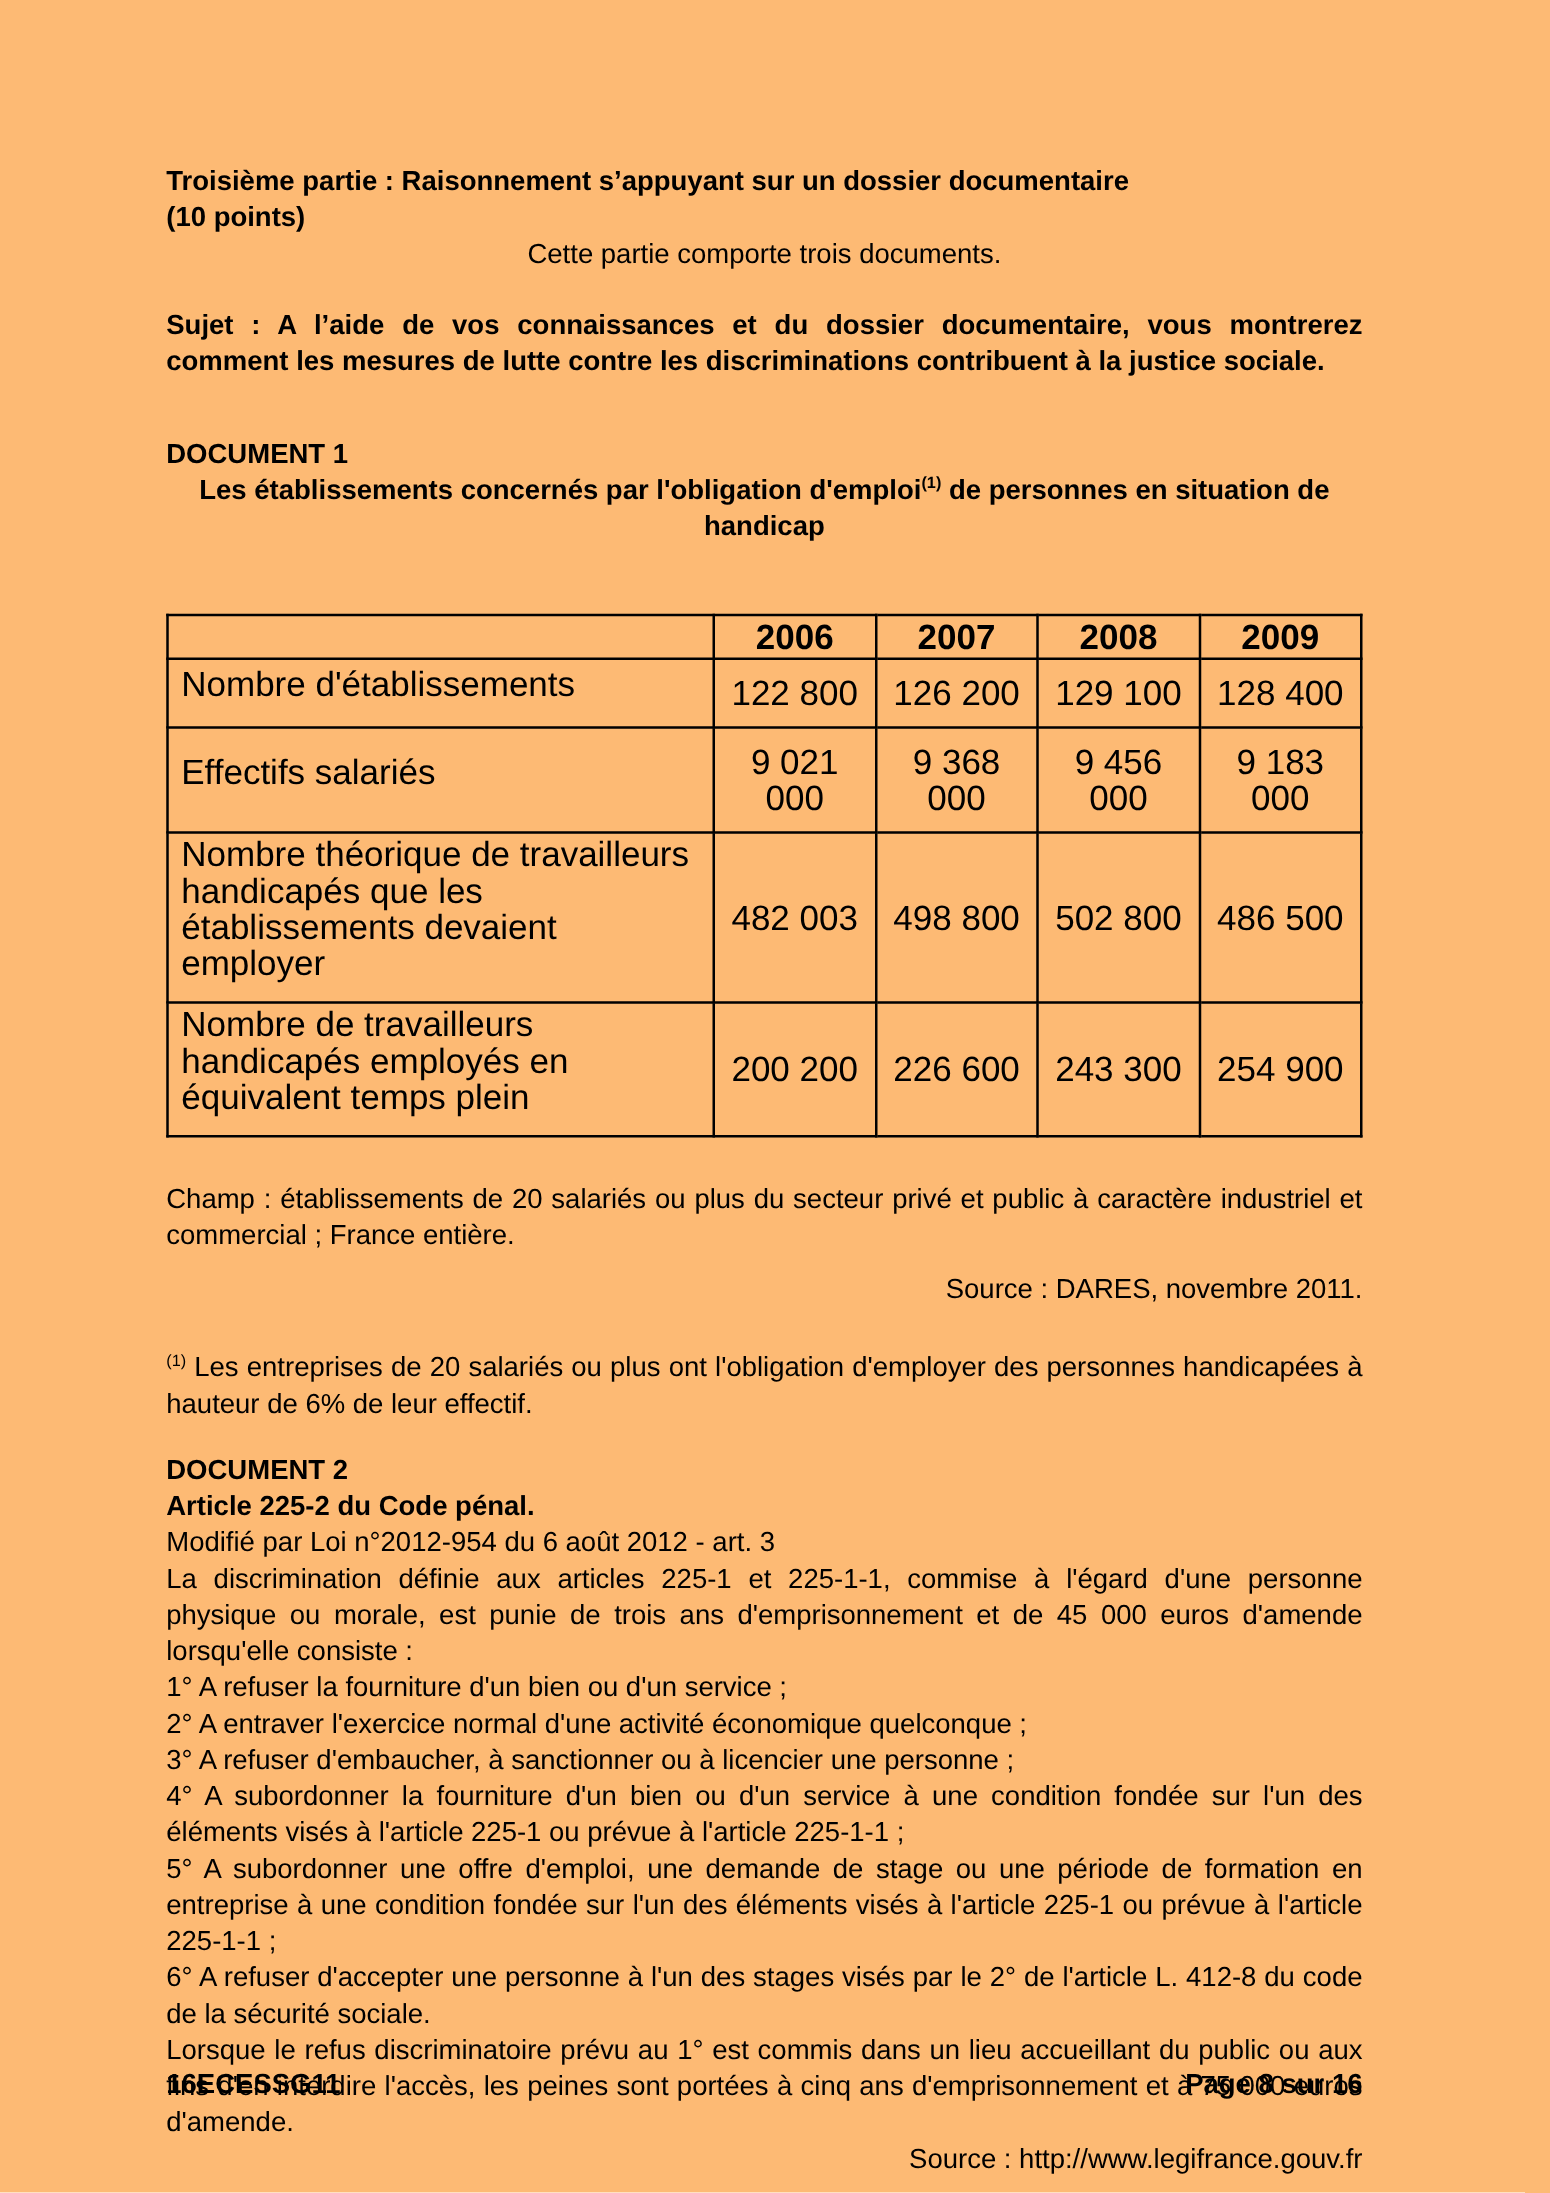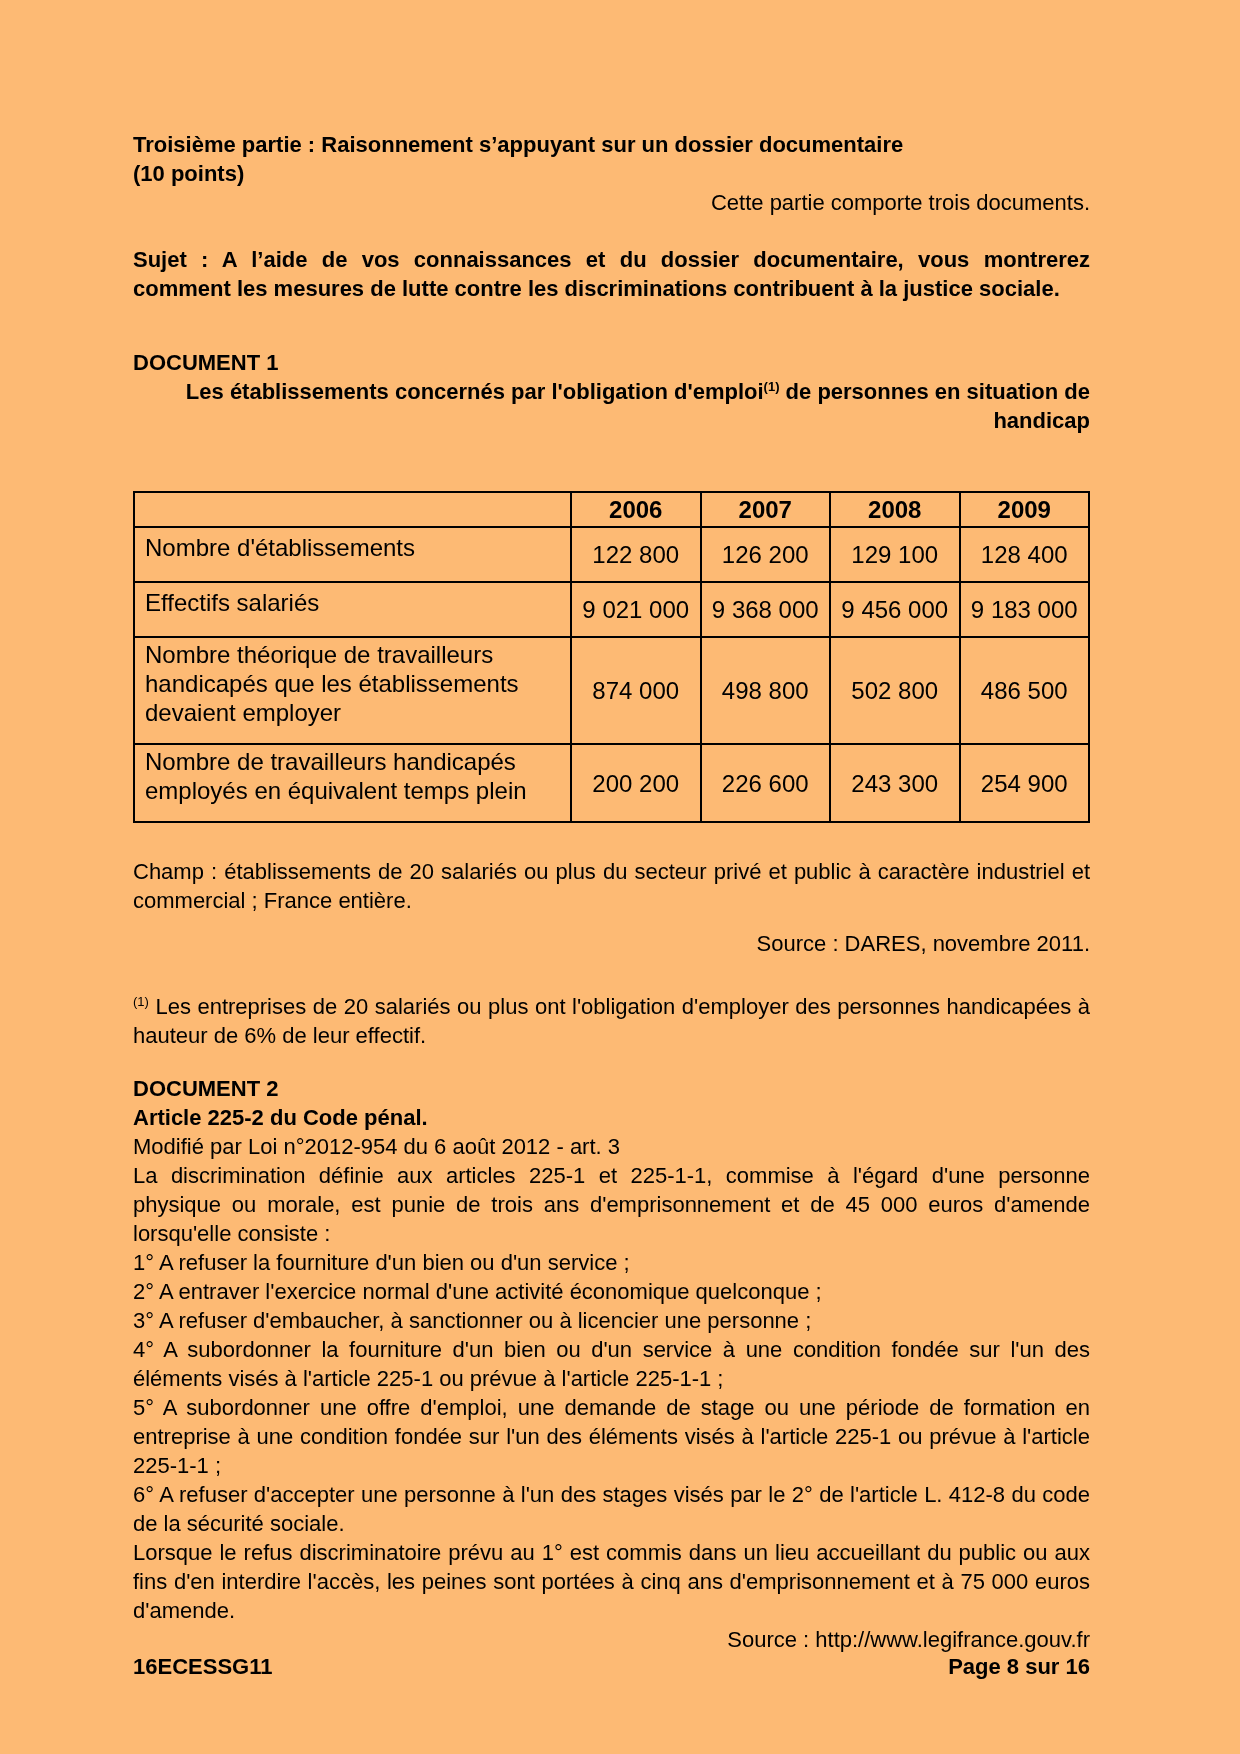--- a/index.html
+++ b/index.html
@@ -15,35 +15,35 @@
     background: #fdba74;
     overflow: hidden;
   }
   .content {
     position: absolute;
     left: 133px; top: 130px; width: 957px;
     font-size: 22px; line-height: 29px;
   }
   .b { font-weight: bold; }
   .i { }
-  .center { text-align: right; }
+  .center { text-align: center; }
   .justify { text-align: justify; }
   .right { text-align: right; }
 
   .sujet { margin-top: 28px; }
   .doc1-heading { margin-top: 45px; }
   .data-table {
     margin-top: 56px;
     width: 100%;
     border-collapse: collapse;
     table-layout: fixed;
   }
   .data-table th, .data-table td {
     border: 2px solid #000;
-    font-size: 24px;
+    font-size: 28px;
     line-height: 29px;
     vertical-align: middle;
   }
   .data-table th { font-weight: bold; text-align: center; padding: 2px 2px; }
   .data-table col.label-col { width: 437px; }
   .data-table td.label { text-align: left; padding: 2px 4px 16px 10px; }
   .data-table td.val { text-align: center; padding: 12px 2px; }
 
   .champ { margin-top: 34px; }
   .source-dares { margin-top: 14px; }
@@ -107,21 +107,21 @@
         </tr>
         <tr>
           <td class="label">Effectifs salariés</td>
           <td class="val">9 021 000</td>
           <td class="val">9 368 000</td>
           <td class="val">9 456 000</td>
           <td class="val">9 183 000</td>
         </tr>
         <tr>
           <td class="label">Nombre théorique de travailleurs handicapés que les établissements devaient employer</td>
-          <td class="val">874 000</td>
+          <td class="val">482 003</td>
           <td class="val">498 800</td>
           <td class="val">502 800</td>
           <td class="val">486 500</td>
         </tr>
         <tr>
           <td class="label">Nombre de travailleurs handicapés employés en équivalent temps plein</td>
           <td class="val">200 200</td>
           <td class="val">226 600</td>
           <td class="val">243 300</td>
           <td class="val">254 900</td>

